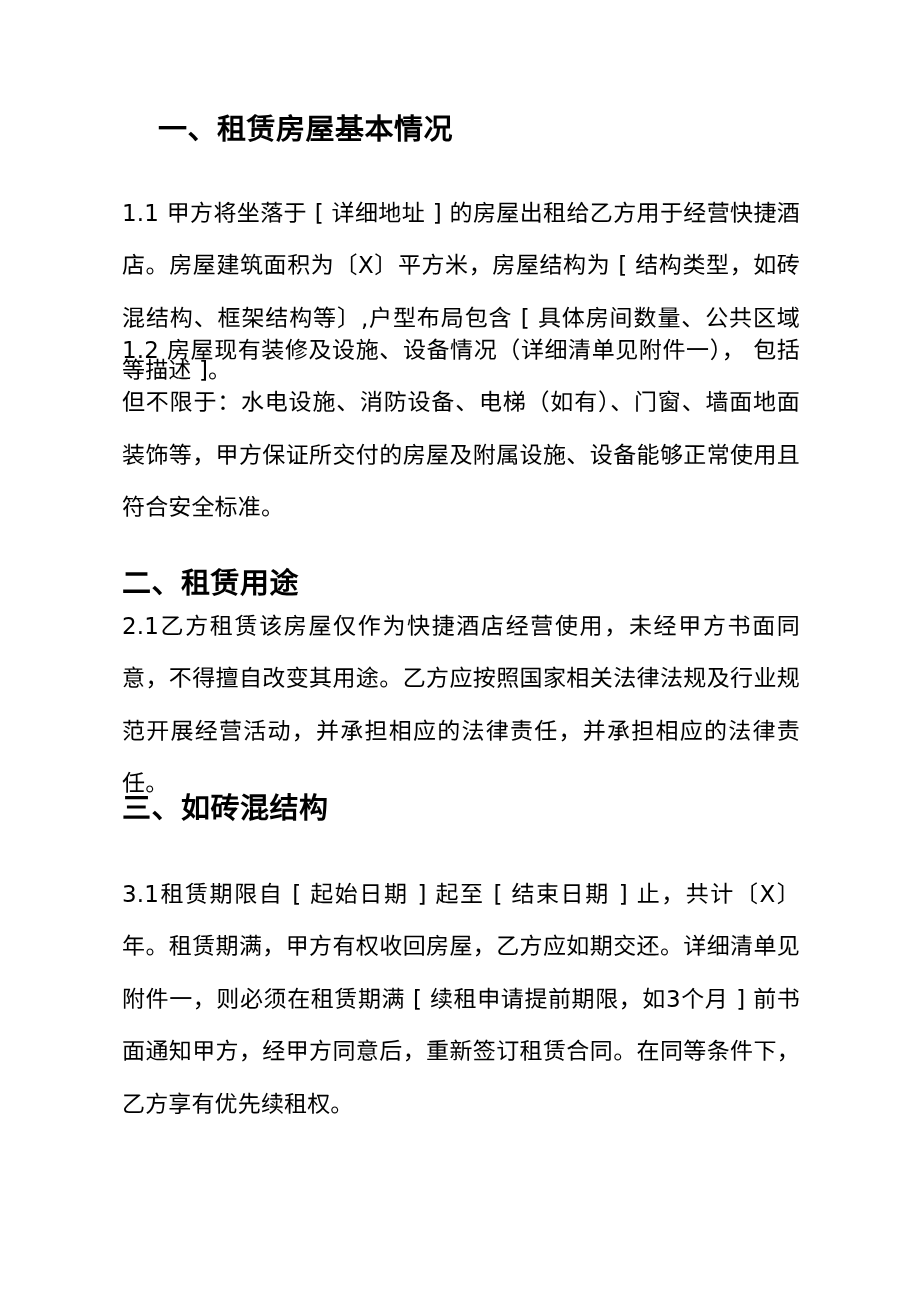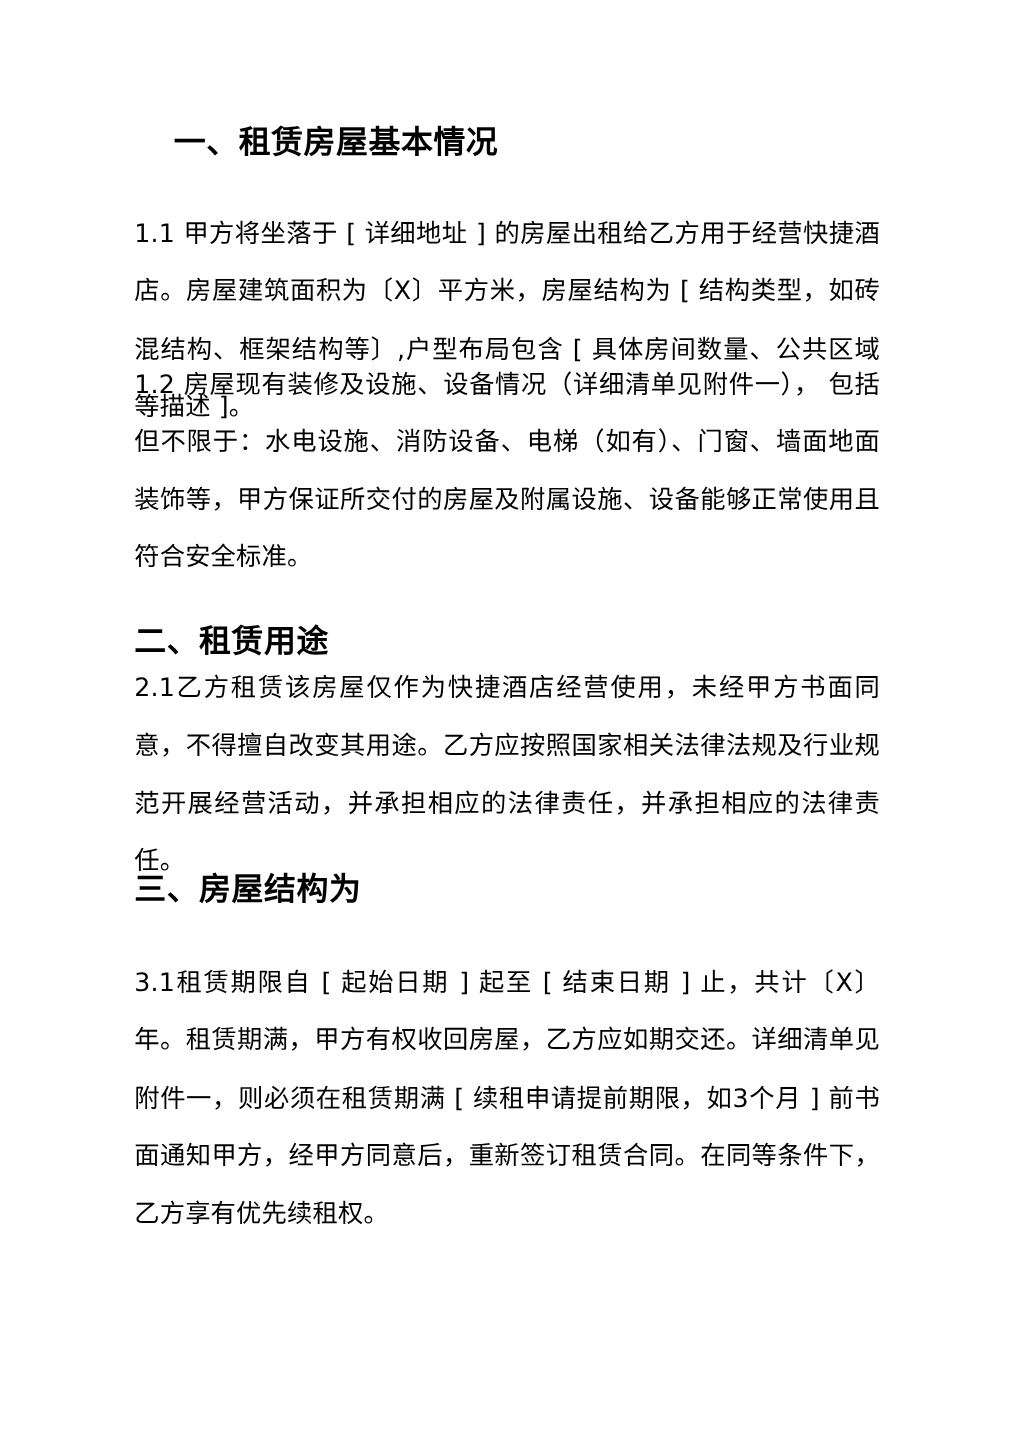--- a/index.html
+++ b/index.html
@@ -76,21 +76,21 @@
 
     <div class="blk-h2">
       <h2 class="section-heading">二、租赁用途</h2>
     </div>
 
     <div class="blk-p21">
       <p class="para">2.1乙方租赁该房屋仅作为快捷酒店经营使用，未经甲方书面同意，不得擅自改变其用途。乙方应按照国家相关法律法规及行业规范开展经营活动，并承担相应的法律责任，并承担相应的法律责任。</p>
     </div>
 
     <div class="blk-h3">
-      <h2 class="section-heading">三、房屋结构为</h2>
+      <h2 class="section-heading">三、如砖混结构</h2>
     </div>
 
     <div class="blk-p31">
       <p class="para">3.1租赁期限自 [ 起始日期 ] 起至 [ 结束日期 ] 止，共计〔X〕年。租赁期满，甲方有权收回房屋，乙方应如期交还。详细清单见附件一，则必须在租赁期满 [ 续租申请提前期限，如3个月 ] 前书面通知甲方，经甲方同意后，重新签订租赁合同。在同等条件下，乙方享有优先续租权。</p>
     </div>
 
   </div>
 </div>
 
 </body></html>

